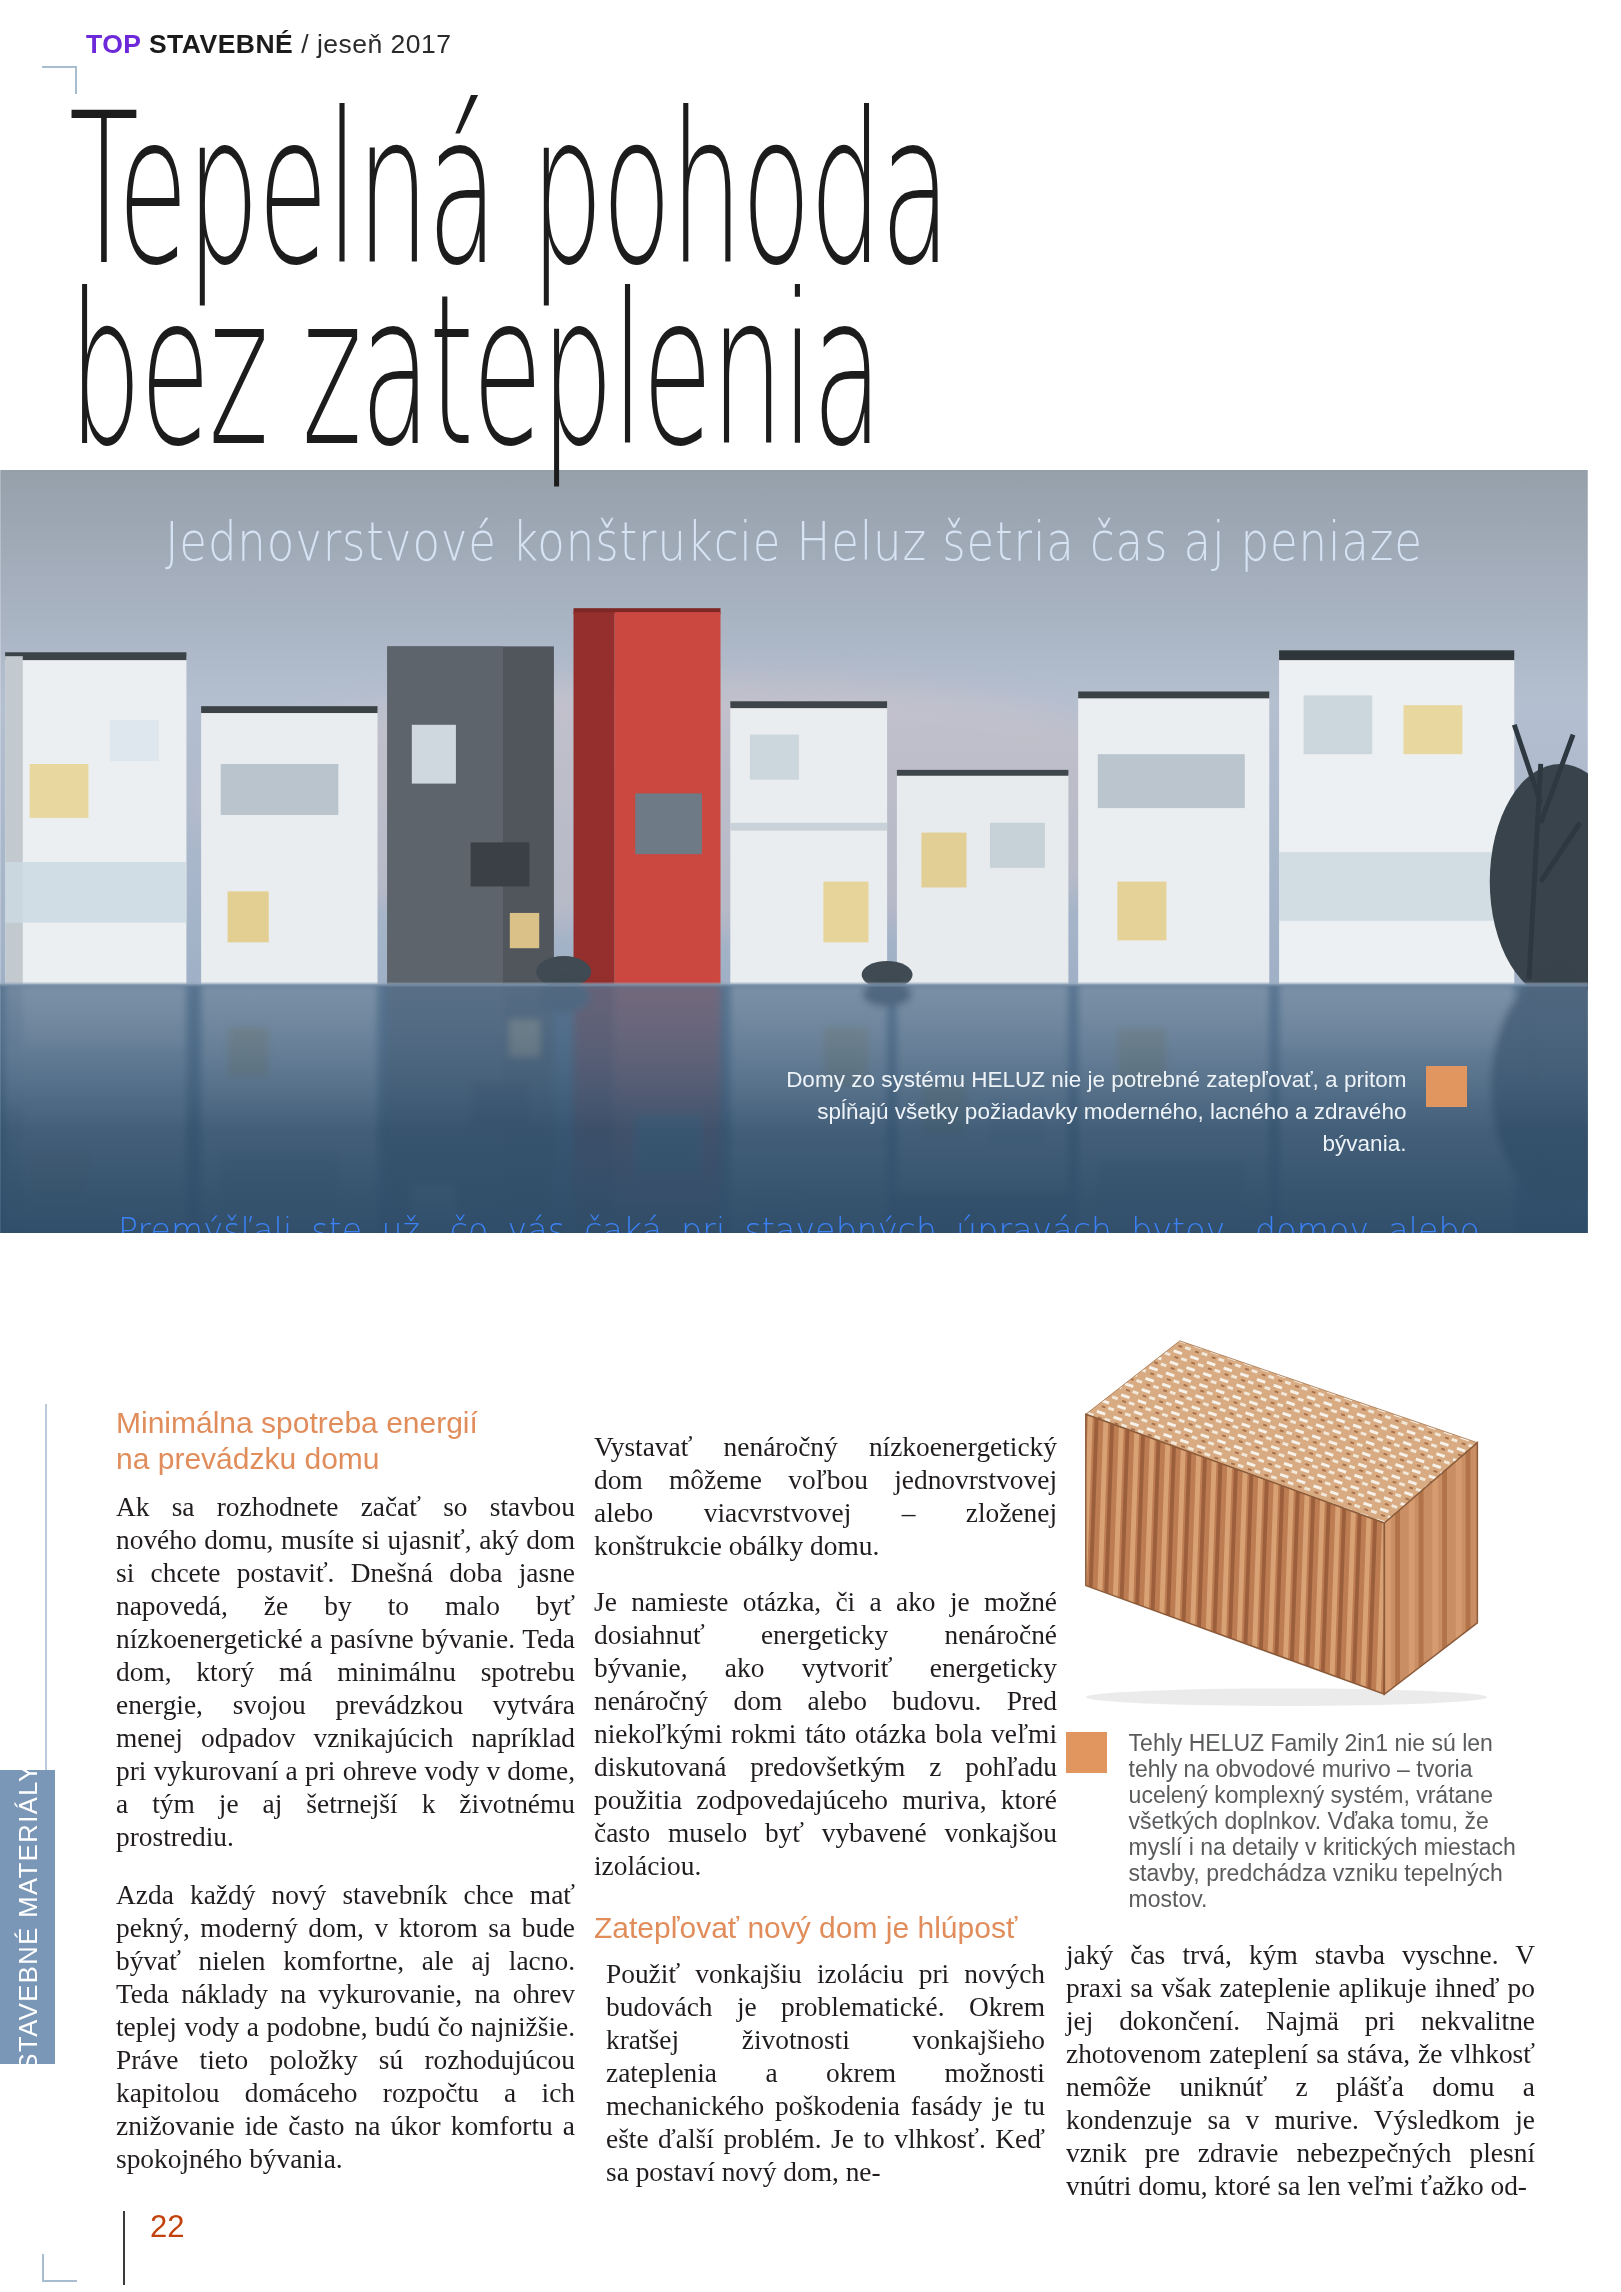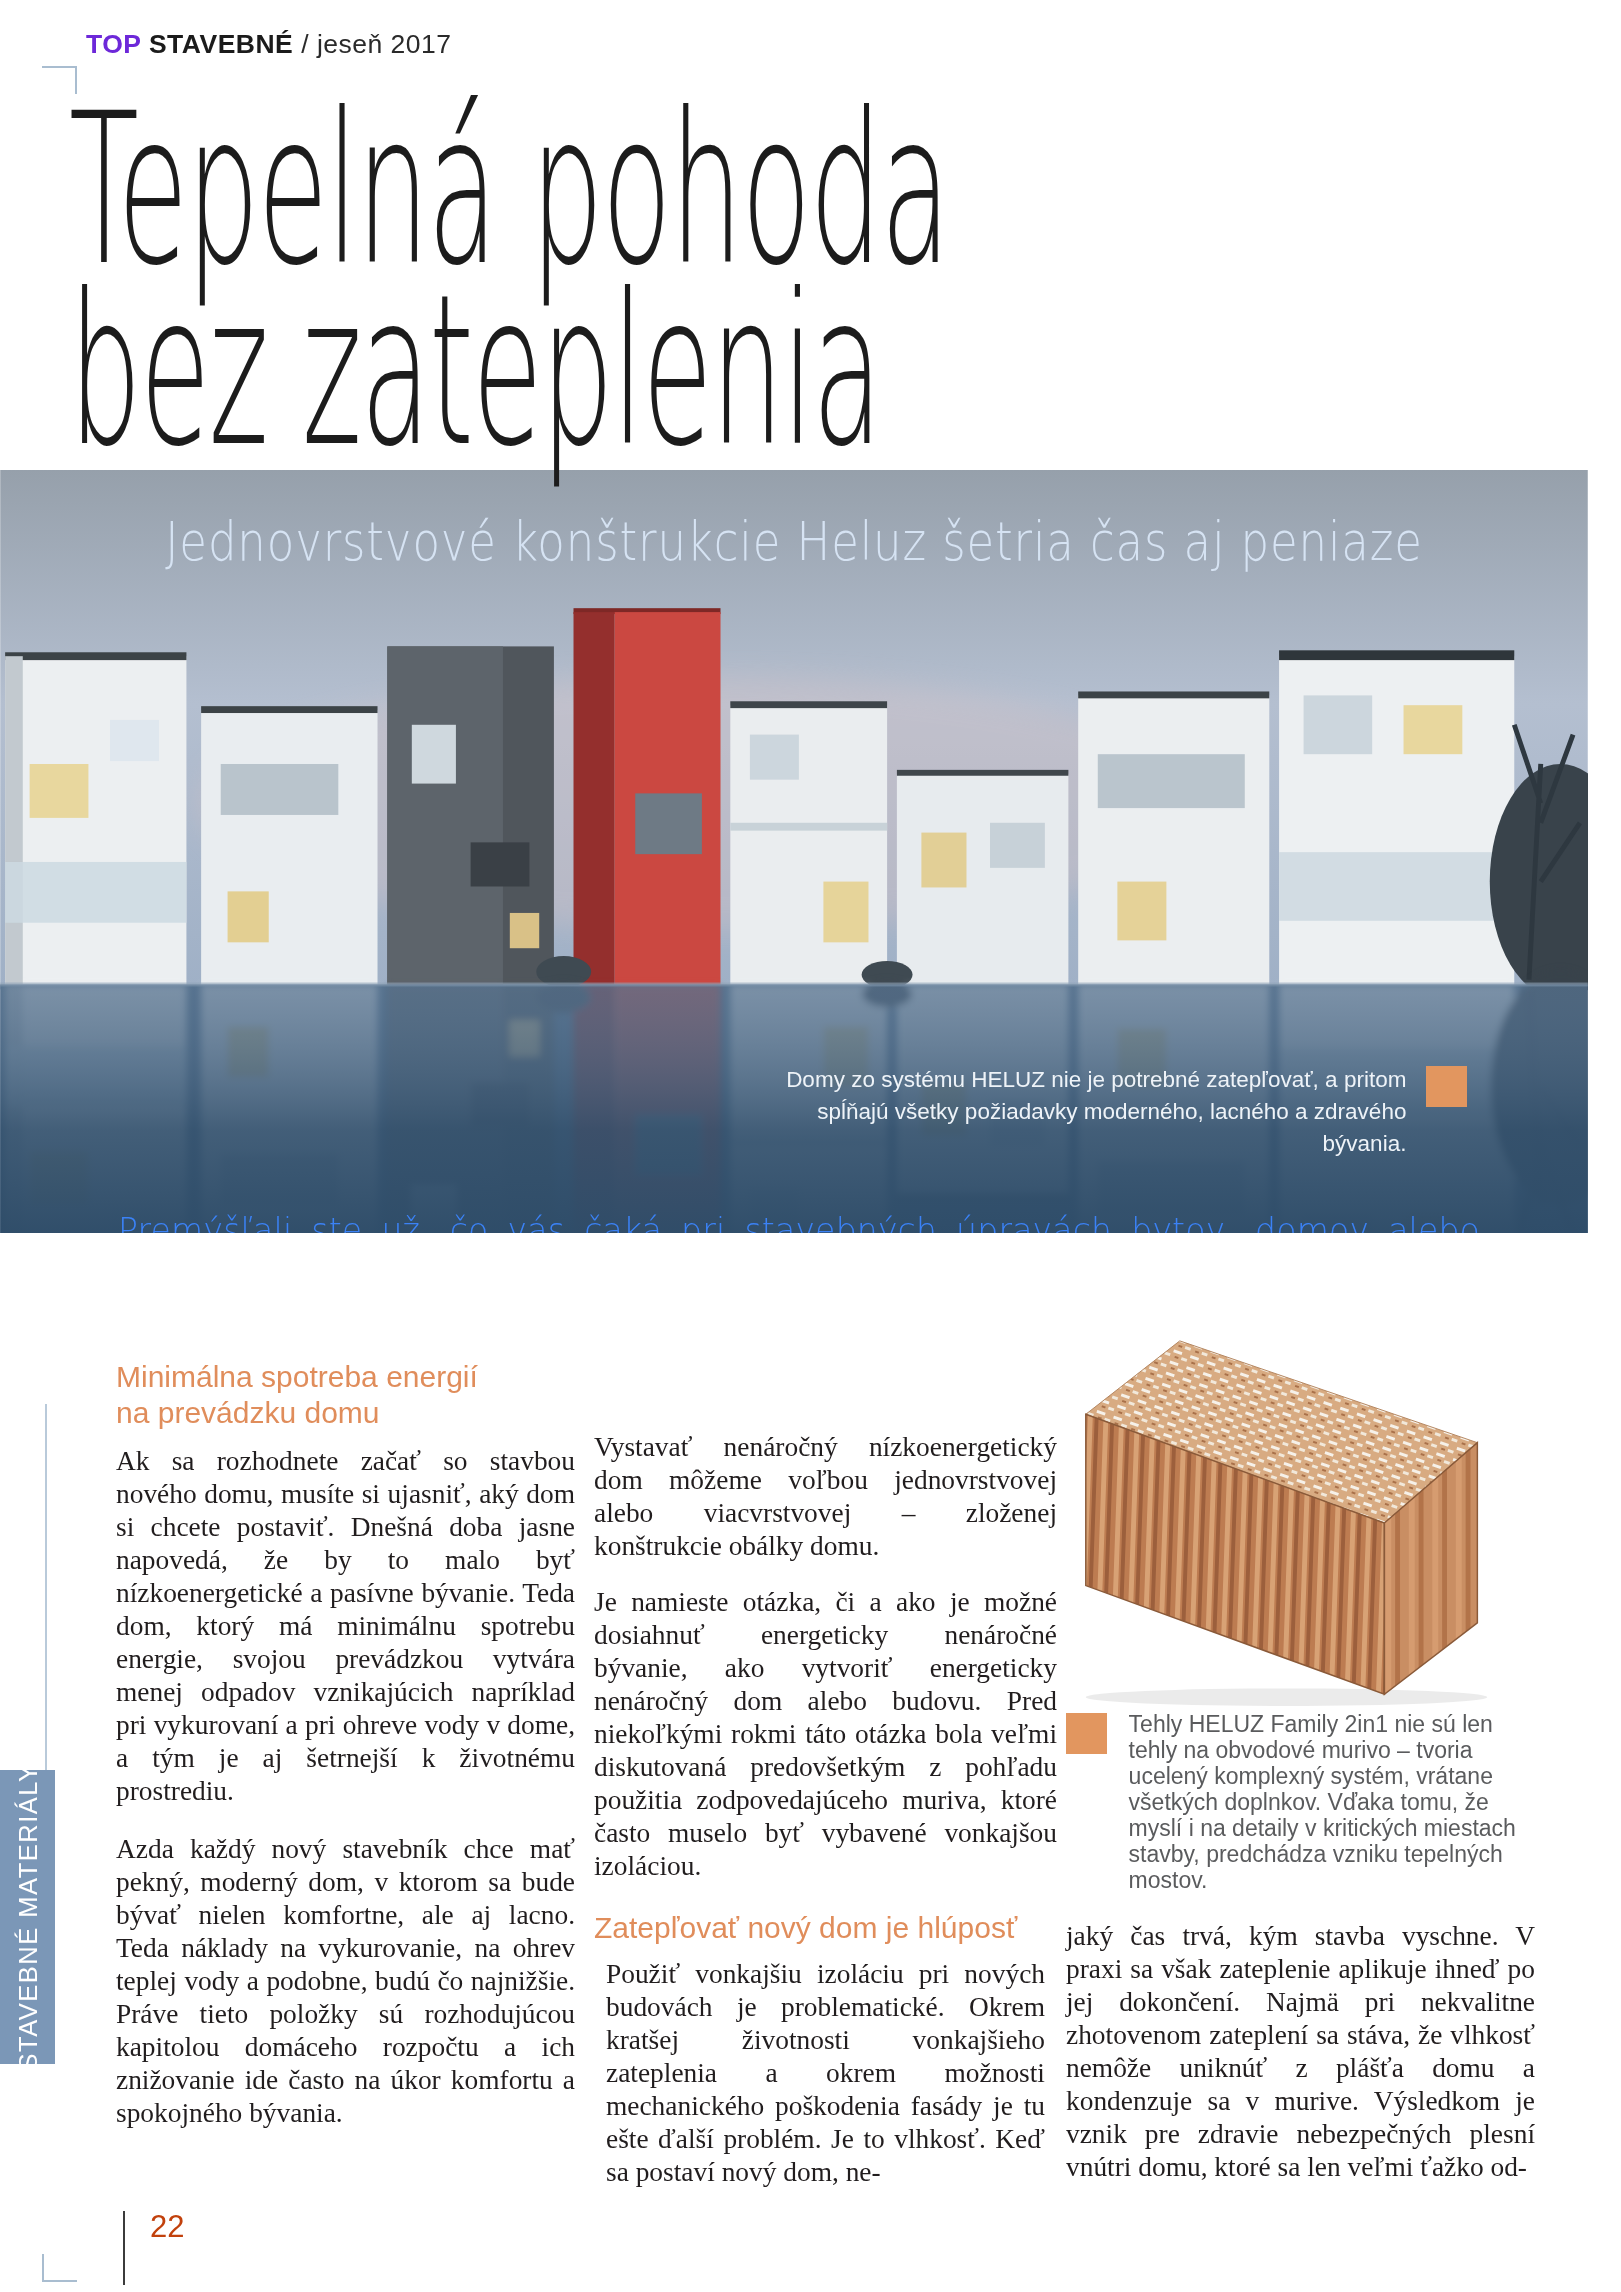--- a/index.html
+++ b/index.html
@@ -37,34 +37,34 @@
   .hero-caption .txt{width:642px;text-align:right;color:#eef3f8;font-size:22.5px;line-height:32px;}
   .marker-square{width:41px;height:41px;background:#e2965f;flex:0 0 auto;margin-top:2px;}
   .hero-intro{position:absolute;left:118px;top:696px;width:1362px;color:#3b82f6;
               font-weight:200;font-size:33px;line-height:64px;text-align:justify;
               letter-spacing:0.2px;font-family:"DejaVu Sans","Liberation Sans",sans-serif;}
 
   
   .serif{font-family:"Liberation Serif","DejaVu Serif",serif;color:#211d1e;
          font-size:27.4px;line-height:33px;text-align:justify;}
   .col{position:absolute;}
-  .col1{left:116px;top:1359px;width:459px;}
+  .col1{left:116px;top:1405px;width:459px;}
   .col2{left:594px;top:1431px;width:463px;}
   .col3{left:1066px;top:1335px;width:469px;}
   .orange-heading{color:#e08d5b;font-size:30px;line-height:36px;font-weight:normal;margin:0;}
   .col1 .orange-heading{width:392px;}
   .col1 p{margin:13.7px 0 0;}
   .col1 p + p{margin-top:25.5px;}
   .col2 p.first{margin:22.5px 0 0;}
   .col2 p.cont{margin:0;}
   .col2 .orange-heading{margin-top:27.4px;}
   .col2 .bold-sub{font-weight:bold;margin:5.9px 0 0;}
   .col2 p.after-sub{margin:12px;}
   .brick-wrap{width:485px;height:372px;position:relative;}
-  .img-caption{display:flex;gap:21.6px;margin-top:4px;align-items:flex-start;}
+  .img-caption{display:flex;gap:21.6px;margin-top:23px;align-items:flex-start;}
   .img-caption .txt{width:396px;color:#5a5b5d;font-size:23px;line-height:26px;}
   .col3 p.body{margin:27.4px 0 0;}
 
   
   .side-line{position:absolute;left:45px;top:1404px;width:2px;height:367px;background:#b9cada;}
   .side-tab{position:absolute;left:0;top:1770px;width:55px;height:294px;background:#7b97b7;}
   .side-tab span{position:absolute;left:50%;top:50%;
                  transform:translate(-50%,-50%) rotate(-90deg);white-space:nowrap;
                  color:#ffffff;font-size:25.5px;letter-spacing:1.5px;}
 

